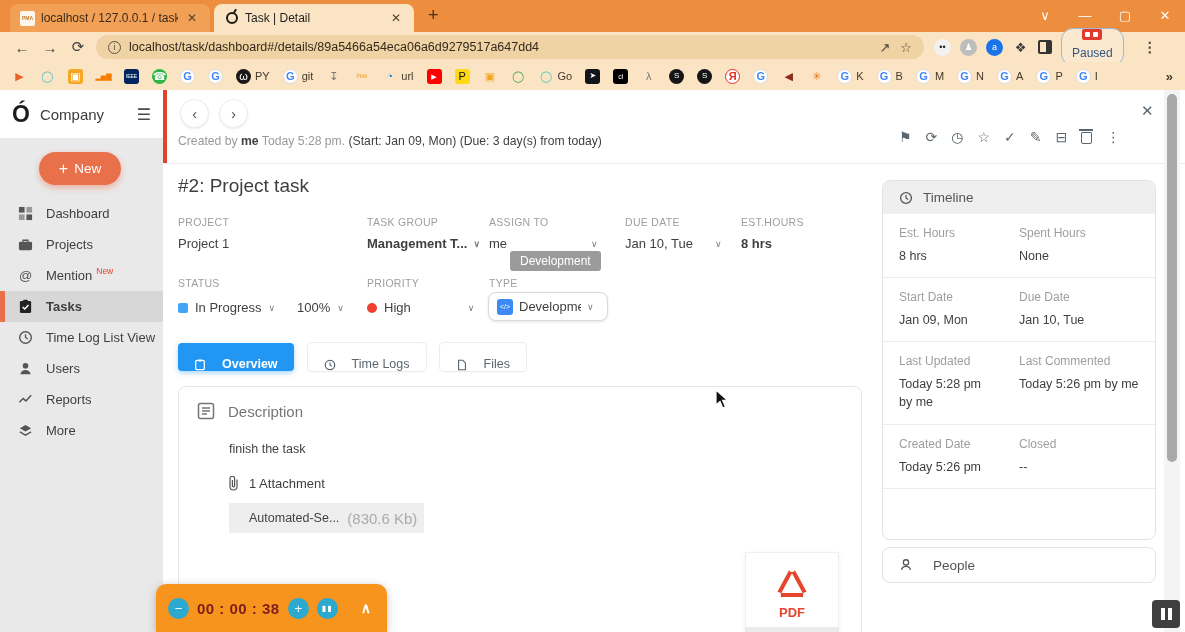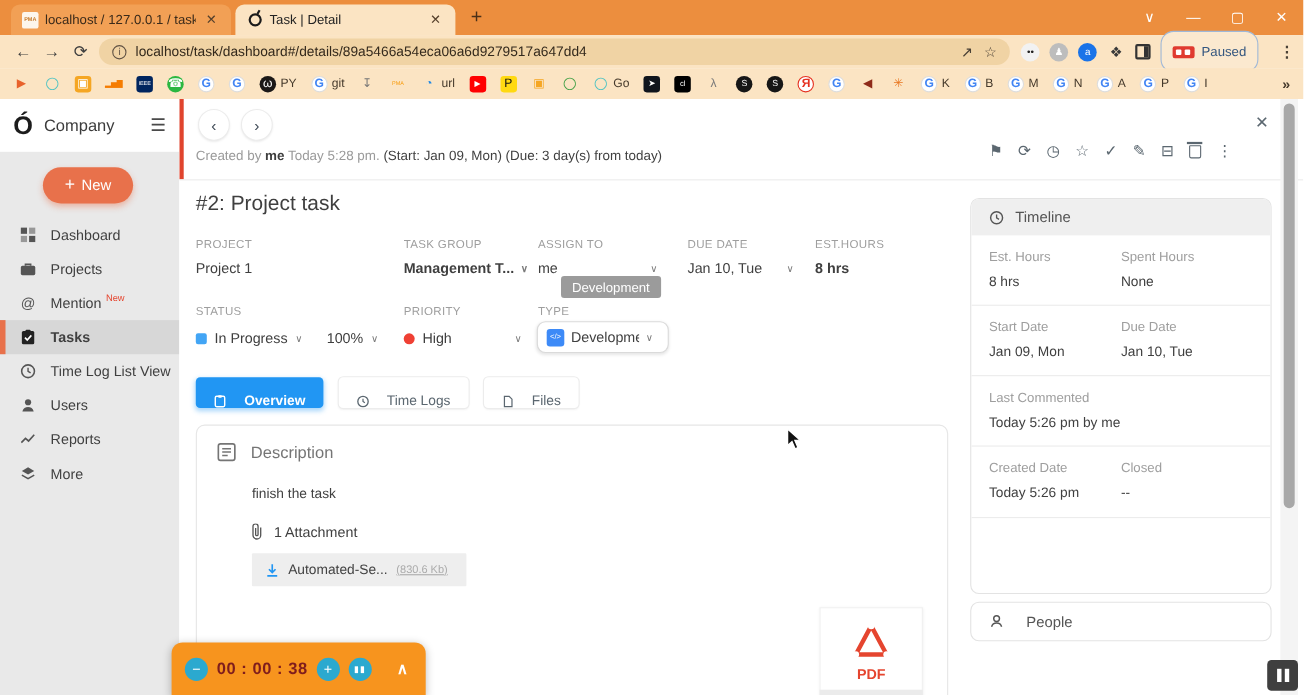--- a/index.html
+++ b/index.html
@@ -23,21 +23,21 @@
   .toolbar { position:absolute; left:0; top:32px; width:1185px; height:30px; background:#FBE4C3; display:flex; align-items:center; padding:0 8px; }
   .navbtn { color:#3F3F3F; font-size:15px; width:28px; text-align:center; }
   .urlbar { height:24px; background:#F0D3A4; border-radius:12px; flex:0 0 828px; margin-left:4px; display:flex; align-items:center; padding:0 12px; }
   .urlbar .info { width:13px; height:13px; border:1.2px solid #5f5143; border-radius:50%; color:#5f5143; font-size:9px; line-height:11px; text-align:center; margin-right:8px; flex:none; }
   .urlbar .url { font-size:12.5px; color:#33291c; flex:1; white-space:nowrap; overflow:hidden; }
   .urlbar .uicon { color:#4a4136; font-size:13px; margin-left:10px; }
   .ext-row { display:flex; align-items:center; gap:9px; margin-left:10px; }
   .extic { width:17px; height:17px; border-radius:50%; display:inline-flex; align-items:center; justify-content:center; font-size:9px; }
   .sidepanel-ic { width:14px; height:14px; border:2px solid #333; border-radius:2px; position:relative; }
   .sidepanel-ic::after { content:""; position:absolute; right:0; top:0; width:4px; height:10px; background:#333; }
-  .paused-pill { height:38px; border:1px solid #9FB8D8; border-radius:12px; background:#FBE9CF; display:flex; align-items:center; gap:6px; padding:0 10px; }
+  .paused-pill { height:38px; border:1px solid #9FB8D8; border-radius:12px; background:#FBE9CF; display:flex; align-items:center; gap:6px; padding:0 10px;flex-direction:column; }
   .rec-badge { width:20px; height:11px; background:#E03A2F; border-radius:2px; position:relative; }
   .rec-badge::after { content:""; position:absolute; left:3px; top:3px; width:5px; height:5px; background:#fff; border-radius:1px; box-shadow:8px 0 0 #fff; }
   .paused-txt { font-size:12px; color:#33567F; }
   .menu-dots { color:#4a4136; font-size:14px; margin-left:10px; font-weight:bold; }
 
   .bookmarks { position:absolute; left:0; top:62px; width:1185px; height:28px; background:#FBE4C3; display:flex; align-items:center; gap:13px; padding:0 12px; overflow:hidden; }
   .bm { display:inline-flex; align-items:center; gap:4px; flex:none; }
   .bm i { font-style:normal; width:15px; height:15px; display:inline-flex; align-items:center; justify-content:center; font-size:11px; line-height:1; }
   .bm em { font-style:normal; font-size:11px; color:#44382a; }
   .bm-overflow { margin-left:auto; color:#44382a; font-size:13px; font-weight:bold; }
@@ -93,21 +93,21 @@
   .vtab svg { width:12px; height:12px; }
 
   .desc-card { position:absolute; left:15px; top:296px; width:684px; height:310px; border:1px solid #E6E6E6; border-radius:8px; background:#fff; }
   .desc-head { display:flex; align-items:center; gap:13px; padding:15px 0 0 18px; }
   .desc-head svg { width:18px; height:18px; }
   .desc-head .t { font-size:15px; font-weight:500; color:#757575; }
   .desc-body { padding:22px 0 0 50px; font-size:12.5px; color:#424242; }
   .attach-line { display:flex; align-items:center; gap:9px; padding:20px 0 0 48px; font-size:13px; color:#3F3F3F; }
   .attach-chip { margin:12px 0 0 50px; width:195px; height:30px; background:#EEEEEE; border-radius:1px; display:flex; align-items:center; gap:8px; padding:0 12px; }
   .attach-chip .nm { font-size:12.5px; color:#424242; white-space:nowrap; }
-  .attach-chip .sz { font-size:10px; color:#ABABAB; white-space:nowrap;text-decoration:underline; }
+  .attach-chip .sz { font-size:15px; color:#ABABAB; white-space:nowrap; }
   .pdf-card { position:absolute; left:566px; top:165px; width:94px; height:132px; background:#fff; border:1px solid #F0F0F0; box-shadow:0 1px 3px rgba(0,0,0,.08); display:flex; flex-direction:column; align-items:center; }
   .pdf-logo { margin-top:10px; }
   .pdf-word { color:#E5452F; font-weight:bold; font-size:13px; margin-top:2px; }
   .pdf-caption { margin-top:7px; width:94px; height:22px; background:#EBEBEB; font-size:11px; color:#555; display:flex; align-items:center; justify-content:center; }
 
   
   .tl-card { position:absolute; left:719px; top:90px; width:274px; height:360px; border:1px solid #E3E3E3; border-radius:8px; background:#fff; overflow:hidden; }
   .tl-head { height:33px; background:#EFEFEF; display:flex; align-items:center; gap:10px; padding:0 16px; font-size:13.5px; color:#555; }
   .tl-row { display:flex; padding:12px 16px 12px 16px; border-bottom:1px solid #ECECEC; margin:0 0; }
   .tl-cell { width:50%; padding-right:10px; }
@@ -524,20 +524,24 @@
         <div class="tl-cell">
             <div class="tl-l">Start Date</div>
             <div class="tl-v">Jan 09, Mon</div>
           </div>
         <div class="tl-cell">
             <div class="tl-l">Due Date</div>
             <div class="tl-v">Jan 10, Tue</div>
           </div>
       </div>
       <div class="tl-row">
+        <div class="tl-cell" style="padding-right:28px;">
+            <div class="tl-l">Last Updated</div>
+            <div class="tl-v">Today 5:28 pm by me</div>
+          </div>
         <div class="tl-cell" style="padding-right:0;">
             <div class="tl-l">Last Commented</div>
             <div class="tl-v">Today 5:26 pm by me</div>
           </div>
       </div>
       <div class="tl-row">
         <div class="tl-cell">
             <div class="tl-l">Created Date</div>
             <div class="tl-v">Today 5:26 pm</div>
           </div>

